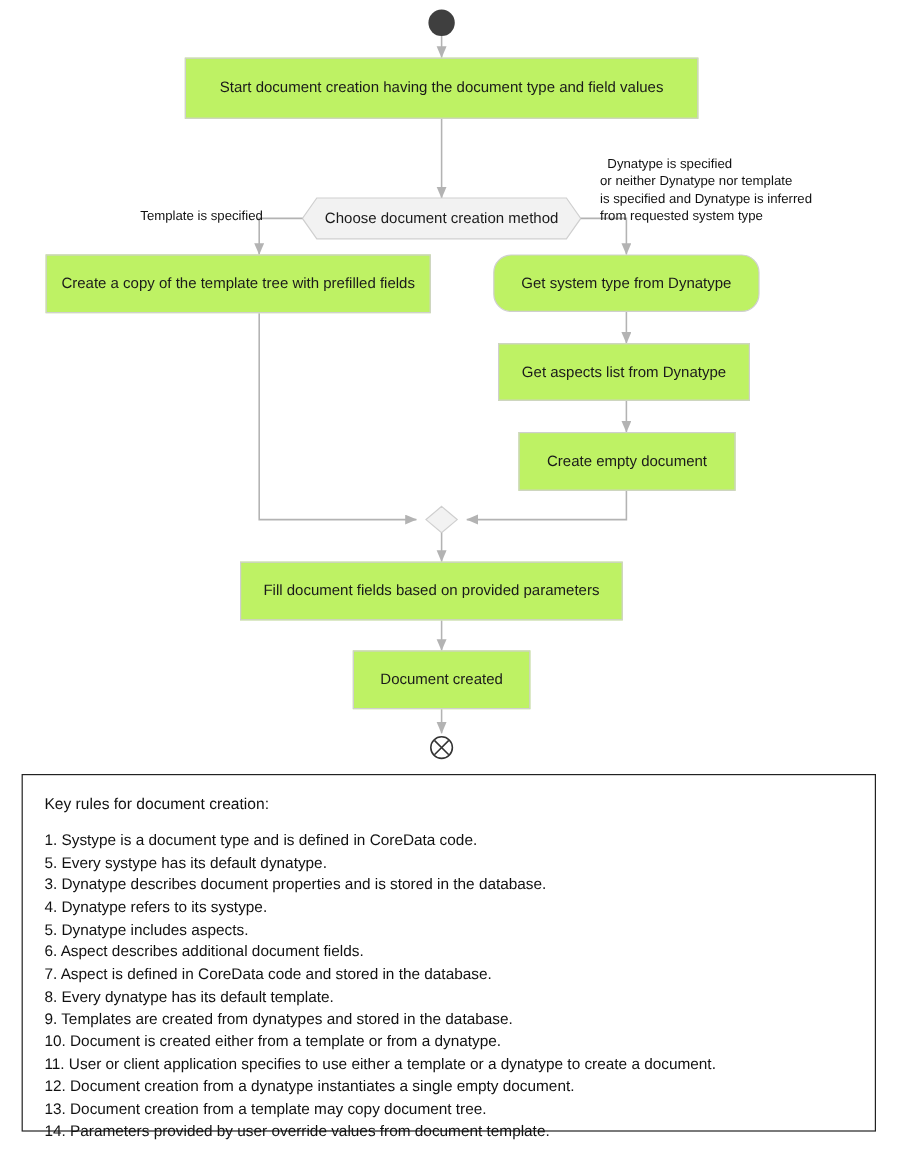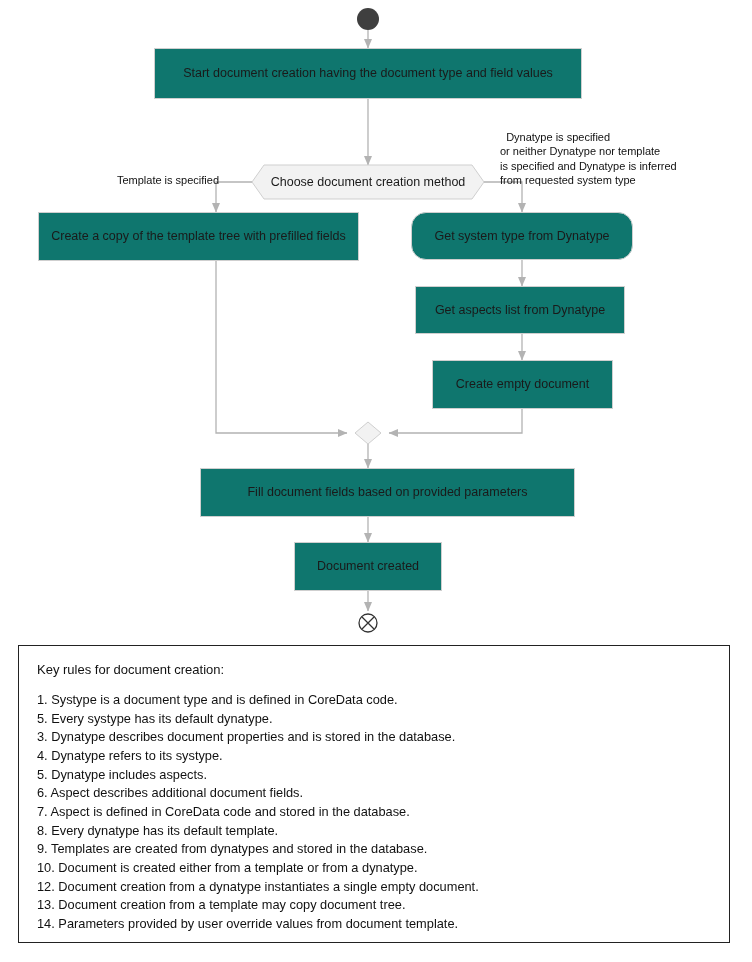--- a/index.html
+++ b/index.html
@@ -18,21 +18,21 @@
   #diagram {
     position: absolute;
     left: 0;
     top: 0;
     width: 752px;
     height: 962px;
   }
   .node {
     position: absolute;
     box-sizing: border-box;
-    background: #0f766e;
+    background: #bef264;
     border: 1px solid #cfcfcf;
     display: flex;
     align-items: center;
     justify-content: center;
     text-align: center;
     font-size: 12.5px;
     line-height: 1.3;
     color: #1a1a1a;
     padding: 4px 10px;
   }
@@ -143,38 +143,39 @@
 </div>
 
 <div class="node" style="left:415px; top:286px; width:210px; height:48px;">
   <span>Get aspects list from Dynatype</span>
 </div>
 
 <div class="node" style="left:432px; top:360px; width:181px; height:49px;">
   <span>Create empty document</span>
 </div>
 
-<div class="node" style="left:200px; top:468px; width:375px; height:49px;">
+<div class="node" style="left:200px; top:468px; width:319px; height:49px;">
   <span>Fill document fields based on provided parameters</span>
 </div>
 
 <div class="node" style="left:294px; top:542px; width:148px; height:49px;">
   <span>Document created</span>
 </div>
 
 <div class="legend">
   <div class="legend-title">Key rules for document creation:</div>
   <ul class="legend-list">
     <li>1. Systype is a document type and is defined in CoreData code.</li>
     <li>5. Every systype has its default dynatype.</li>
     <li>3. Dynatype describes document properties and is stored in the database.</li>
     <li>4. Dynatype refers to its systype.</li>
     <li>5. Dynatype includes aspects.</li>
     <li>6. Aspect describes additional document fields.</li>
     <li>7. Aspect is defined in CoreData code and stored in the database.</li>
     <li>8. Every dynatype has its default template.</li>
     <li>9. Templates are created from dynatypes and stored in the database.</li>
     <li>10. Document is created either from a template or from a dynatype.</li>
+    <li>11. User or client application specifies to use either a template or a dynatype to create a document.</li>
     <li>12. Document creation from a dynatype instantiates a single empty document.</li>
     <li>13. Document creation from a template may copy document tree.</li>
     <li>14. Parameters provided by user override values from document template.</li>
   </ul>
 </div>
 
 </body></html>

